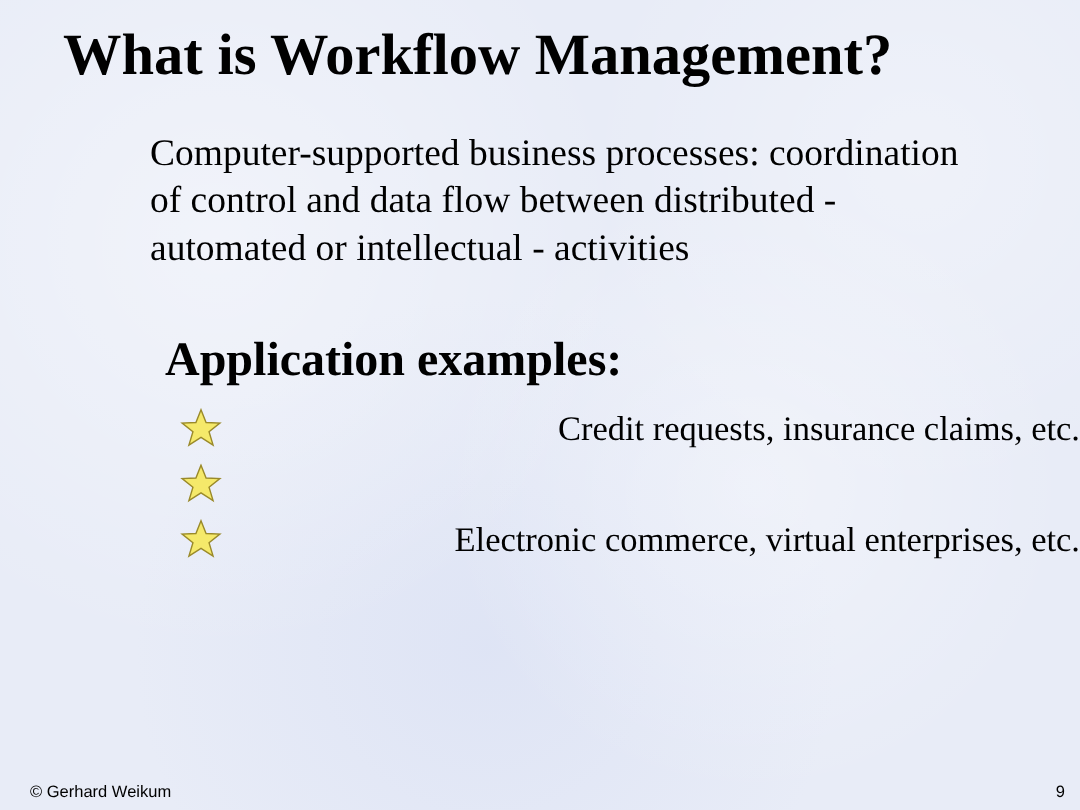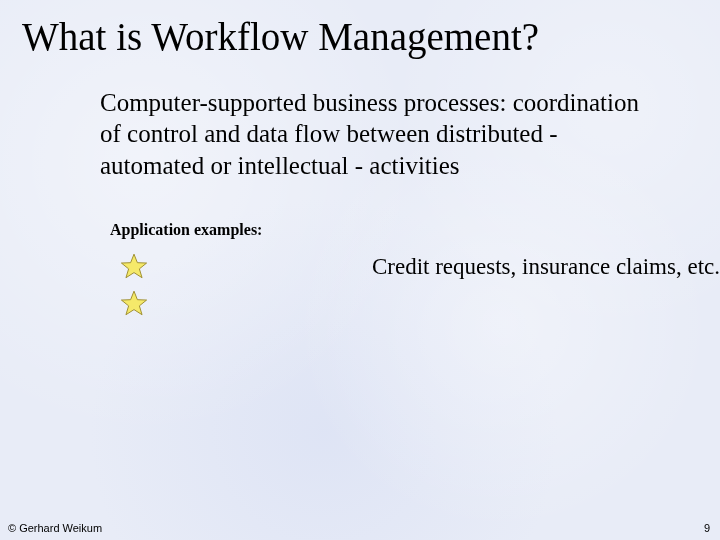--- a/index.html
+++ b/index.html
@@ -16,31 +16,31 @@
       radial-gradient(circle at 70% 60%, rgba(255,255,255,0.35) 0%, transparent 35%),
       radial-gradient(circle at 45% 80%, rgba(200,210,240,0.3) 0%, transparent 40%),
       radial-gradient(circle at 85% 20%, rgba(255,255,255,0.3) 0%, transparent 30%);
     font-family: "Times New Roman", Times, serif;
     color: #000;
     position: relative;
     box-sizing: border-box;
   }
   .title {
     font-size: 39px;
-    font-weight: normal;
+    font-weight: bold;
     text-align: left;
-    padding: 14px 0 0 22px;
+    padding: 14px 0 0 42px;
   }
   .def {
     font-size: 25px;
     line-height: 1.25;
     margin: 28px 70px 0 100px;
   }
   .examples-heading {
-    font-size: 16px;
+    font-size: 32px;
     font-weight: bold;
     margin: 40px 0 14px 110px;
   }
   .examples {
     margin: 0 0 0 120px;
   }
   .ex-item {
     display: flex;
     align-items: center;
     font-size: 23px;
@@ -48,21 +48,21 @@
     justify-content: space-between;
   }
   .star {
     width: 28px;
     height: 28px;
     flex: 0 0 28px;
     margin-right: 18px;
   }
   .footer-left {
     position: absolute;
-    left: 8px;
+    left: 20px;
     bottom: 6px;
     font-size: 11px;
     font-family: Arial, Helvetica, sans-serif;
     color: #000;
   }
   .footer-right {
     position: absolute;
     right: 10px;
     bottom: 6px;
     font-size: 11px;
@@ -88,16 +88,24 @@
     </span>
     <span>Credit requests, insurance claims, etc.</span>
   </div>
   <div class="ex-item">
     <span class="star">
       <svg viewBox="0 0 24 24">
           <polygon points="12,1 14.9,8.3 22.8,8.6 16.6,13.6 18.9,21.2 12,16.8 5.1,21.2 7.4,13.6 1.2,8.6 9.1,8.3" stroke-width="0.8" fill="#f5e96a" stroke="#9a8a2a"></polygon>
         </svg>
     </span>
   </div>
+  <div class="ex-item">
+    <span class="star">
+      <svg viewBox="0 0 24 24">
+          <polygon points="12,1 14.9,8.3 22.8,8.6 16.6,13.6 18.9,21.2 12,16.8 5.1,21.2 7.4,13.6 1.2,8.6 9.1,8.3" stroke-width="0.8" fill="#f5e96a" stroke="#9a8a2a"></polygon>
+        </svg>
+    </span>
+    <span>Electronic commerce, virtual enterprises, etc.</span>
+  </div>
 </div>
 
 <div class="footer-left">© Gerhard Weikum</div>
 <div class="footer-right">9</div>
 
 </body></html>

